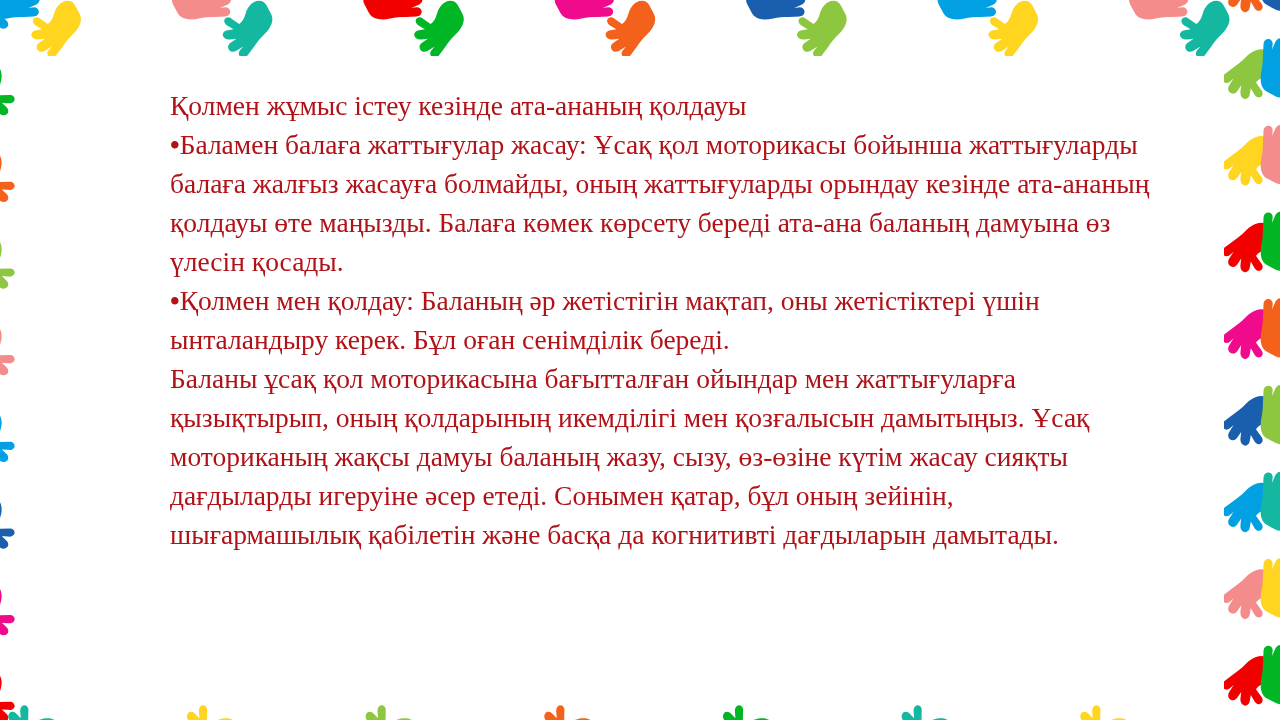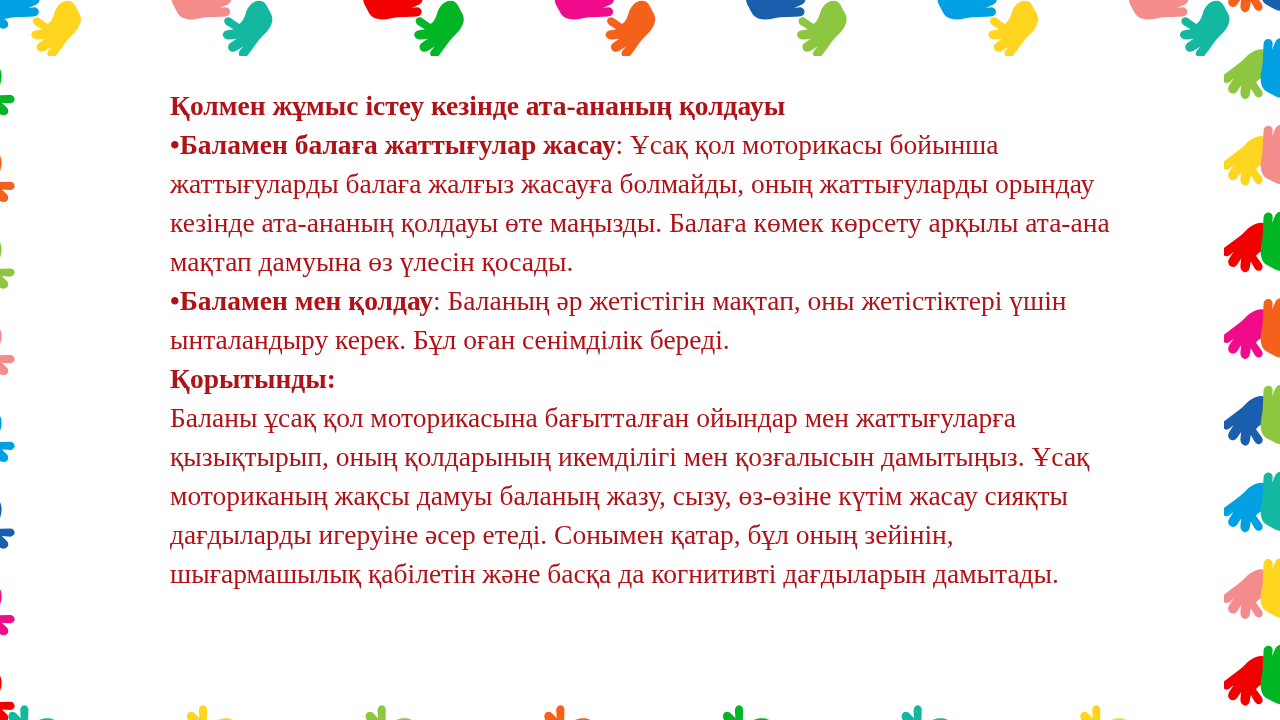--- a/index.html
+++ b/index.html
@@ -38,21 +38,21 @@
     z-index: 3;
     color: #b01217;
     font-size: 27.5px;
     line-height: 39px;
   }
   .content p {
     margin: 0;
     text-align: left;
   }
   .heading, .bullet-lead, .conclusion-heading {
-    font-weight: bold;
+    font-weight: normal;
   }
   .bullet-dot {
     font-weight: bold;
   }
   .para { }
 </style>
 </head>
 <body>
 
 <div id="slide">
@@ -266,22 +266,21 @@
         <g transform="translate(60,738.8333333333334) rotate(118) scale(-0.62,0.62)">
           <path d="M2,16 C2,7 9,2 17,2 C26,2 33,7 38,12 C43,17 48,21 55,22 L62,8 C64,3 70,2 73,5 C76,8 75,13 72,17 L67,25 L76,22 C81,20 86,22 87,26 C88,31 85,35 80,37 L70,41 L80,42 C85,42 89,45 89,50 C89,55 85,58 80,58 L66,57 L74,60 C78,62 80,66 78,70 C76,74 71,75 67,73 L52,66 C44,62 36,58 28,56 C14,52 2,44 2,32 Z" fill="#00b624"></path>
         </g>
       </svg>
   </div>
 
   <div class="content">
 
     <p class="heading">Қолмен жұмыс істеу кезінде ата-ананың қолдауы</p>
 
-    <p class="para"><span class="bullet-dot">•</span><span class="bullet-lead">Баламен балаға жаттығулар жасау</span><span>: </span><span>Ұсақ қол моторикасы бойынша жаттығуларды балаға жалғыз жасауға болмайды, оның жаттығуларды орындау кезінде ата-ананың қолдауы өте маңызды. Балаға көмек көрсету арқылы ата-ана мақтап дамуына өз үлесін қосады.</span></p>
-
-    <p class="para"><span class="bullet-dot">•</span><span class="bullet-lead">Баламен мен қолдау</span><span>: </span><span>Баланың әр жетістігін мақтап, оны жетістіктері үшін ынталандыру керек. Бұл оған сенімділік береді.</span></p>
-
-    <p class="conclusion-heading">Қорытынды:</p>
+    <p class="para"><span class="bullet-dot">•</span><span class="bullet-lead">Баламен балаға жаттығулар жасау</span><span>: </span><span>Ұсақ қол моторикасы бойынша жаттығуларды балаға жалғыз жасауға болмайды, оның жаттығуларды орындау кезінде ата-ананың қолдауы өте маңызды. Балаға көмек көрсету береді ата-ана баланың дамуына өз үлесін қосады.</span></p>
+
+    <p class="para"><span class="bullet-dot">•</span><span class="bullet-lead">Қолмен мен қолдау</span><span>: </span><span>Баланың әр жетістігін мақтап, оны жетістіктері үшін ынталандыру керек. Бұл оған сенімділік береді.</span></p>
+
 
     <p class="para">Баланы ұсақ қол моторикасына бағытталған ойындар мен жаттығуларға қызықтырып, оның қолдарының икемділігі мен қозғалысын дамытыңыз. Ұсақ моториканың жақсы дамуы баланың жазу, сызу, өз-өзіне күтім жасау сияқты дағдыларды игеруіне әсер етеді. Сонымен қатар, бұл оның зейінін, шығармашылық қабілетін және басқа да когнитивті дағдыларын дамытады.</p>
   </div>
 
 </div>
 
 </body></html>

